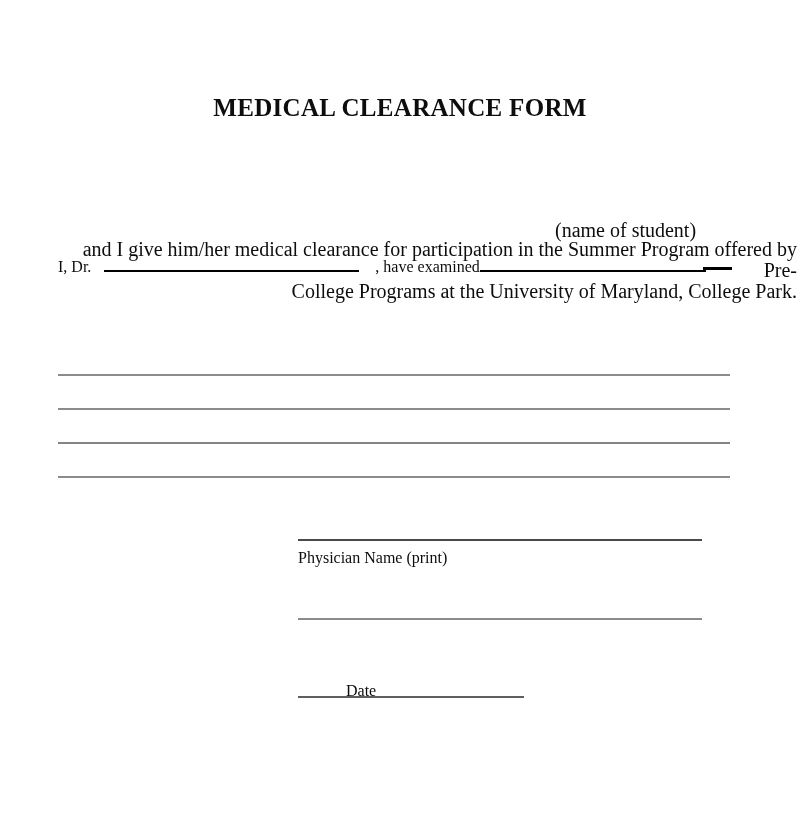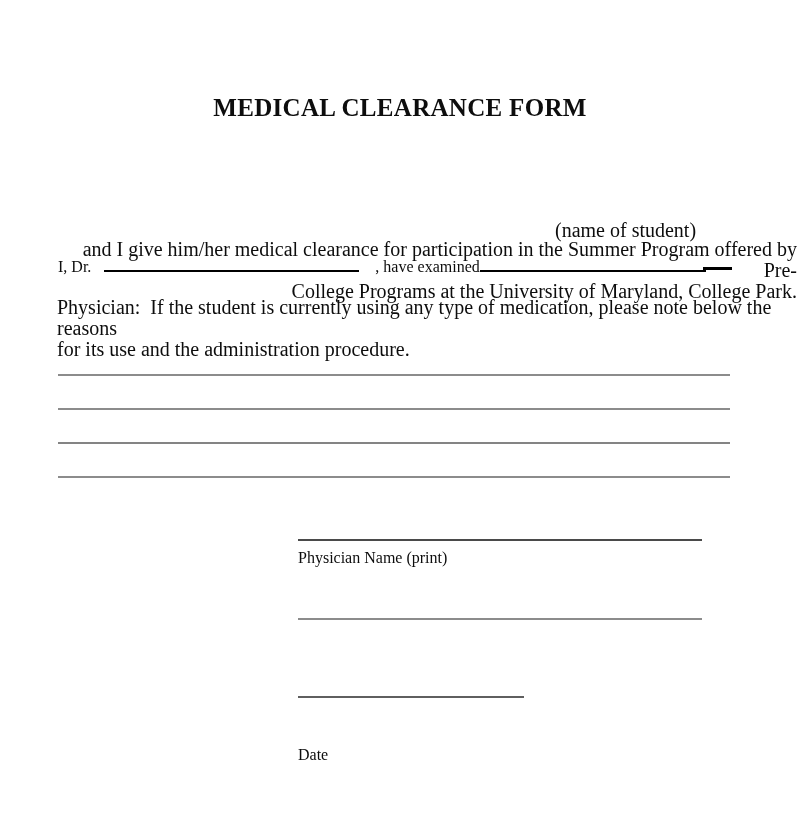--- a/index.html
+++ b/index.html
@@ -82,38 +82,36 @@
   .s2 { top: 618px; width: 404px; border-top: 2px solid #8c8c8c; }
   .s3 { top: 696px; width: 226px; border-top: 2px solid #5f5f5f; }
   .sig-label {
     position: absolute;
     left: 298px;
     font-size: 16px;
     line-height: 21px;
   }
   .l1 { top: 547px; }
   .l2 { top: 623px; }
-  .l3 { top: 744px; }
+  .l3 { top: 680px; margin-left: 48px; }
 </style>
 </head>
 <body>
 
 <div class="page">
 
   <div class="title">MEDICAL CLEARANCE FORM</div>
 
   <div class="intro"><span>I, Dr.</span><span class="blank b1"></span><span>, have examined</span><span class="blank b2"></span><span class="blank b3"></span></div>
 
   <div class="caption">(name of student)</div>
 
   <div class="para p1">and I give him/her medical clearance for participation in the Summer Program offered by Pre-
 College Programs at the University of Maryland, College Park.</div>
 
-  <div class="para p2">Physician:  If the student is currently using any type of medication, please note below the reasons
-for its use and the administration procedure.</div>
 
   <div class="rule r1"></div>
   <div class="rule r2"></div>
   <div class="rule r3"></div>
   <div class="rule r4"></div>
 
   <div class="sig-line s1"></div>
   <div class="sig-label l1">Physician Name (print)</div>
 
   <div class="sig-line s2"></div>

